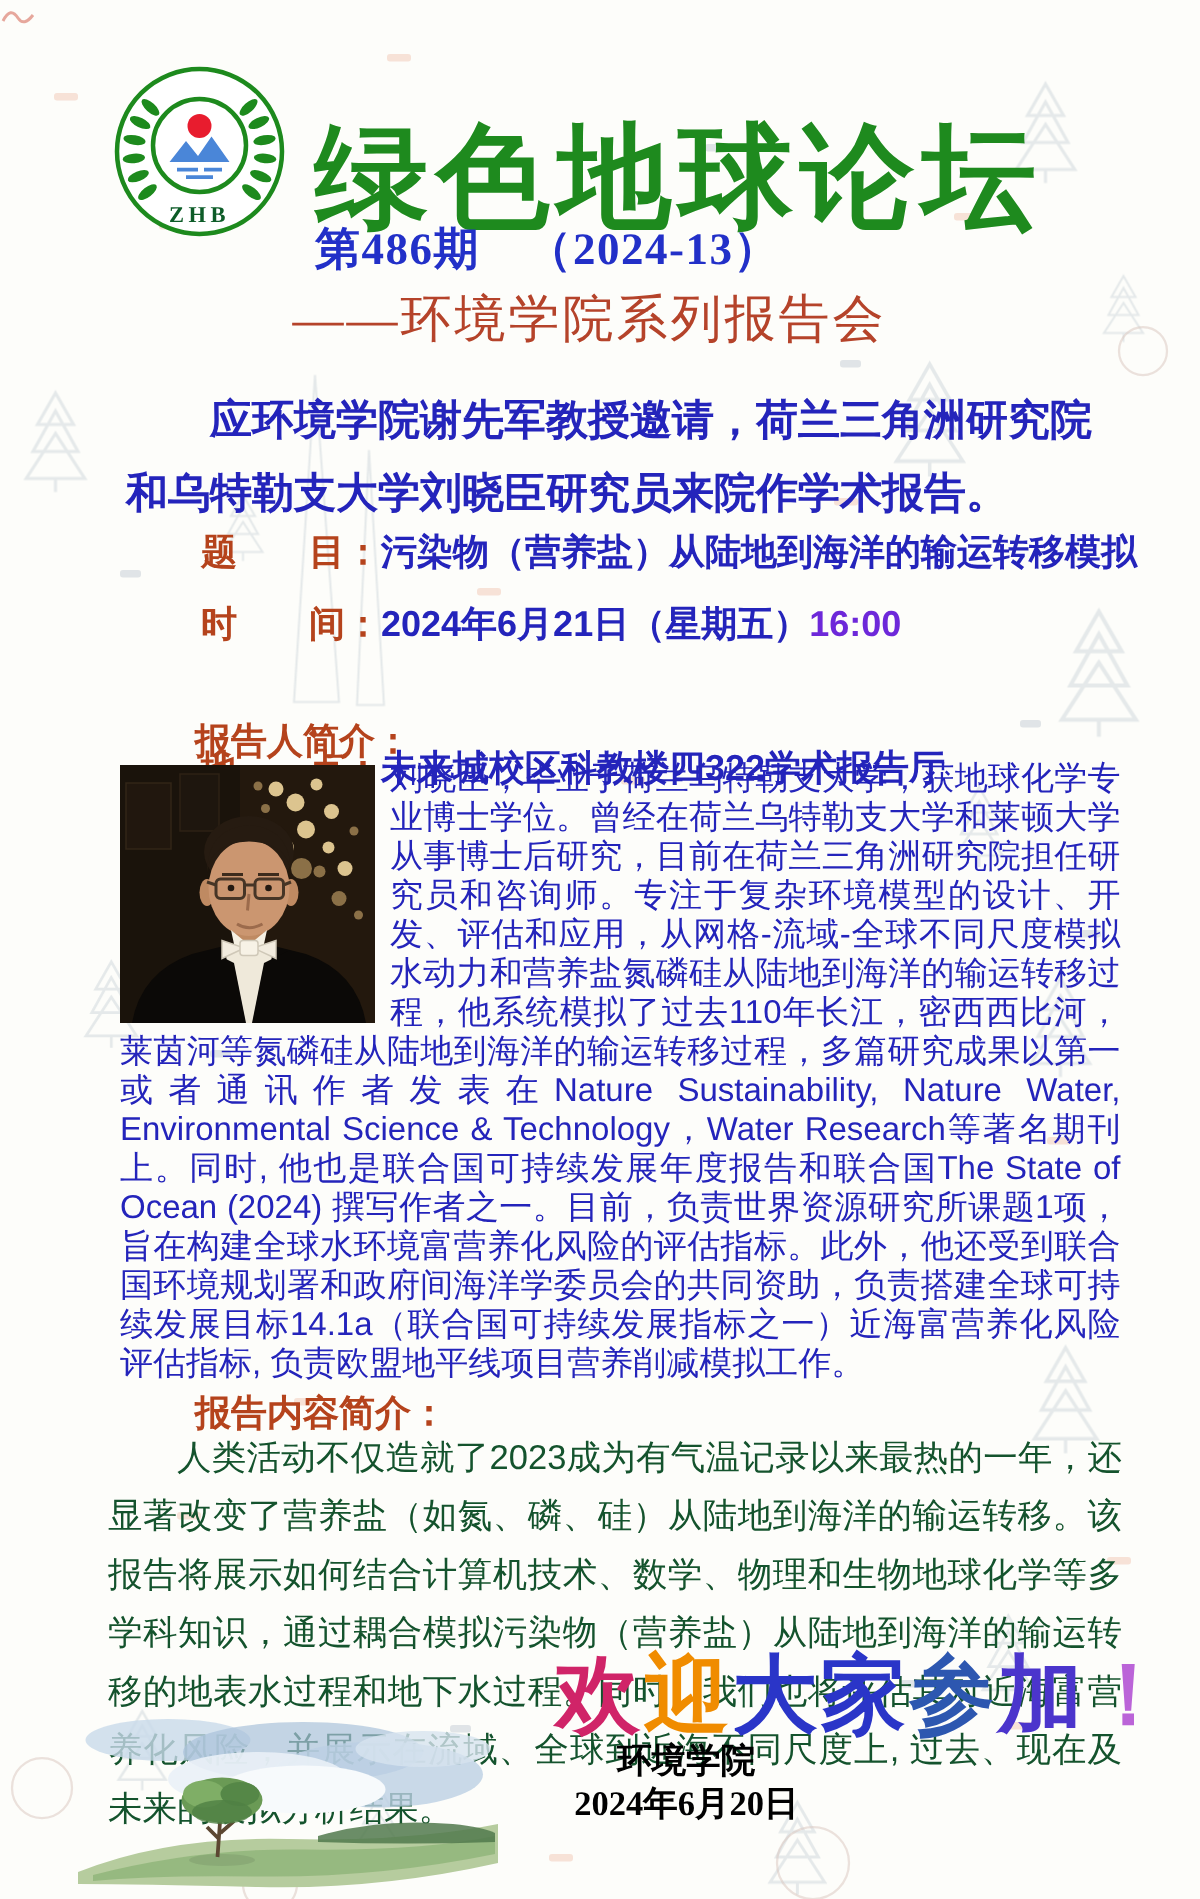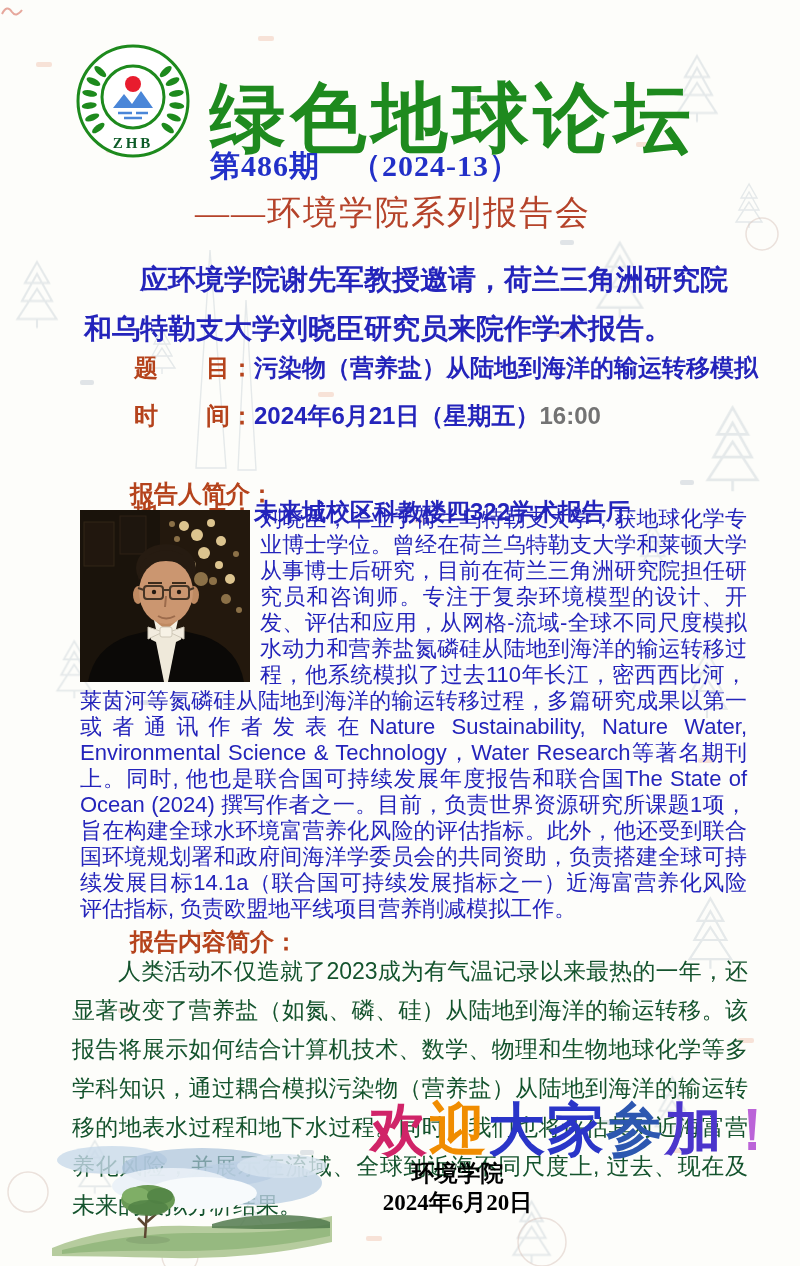--- a/index.html
+++ b/index.html
@@ -20,21 +20,21 @@
           font-size:34px;color:#b5432a;letter-spacing:2px;}
 
   .intro{left:84px;top:255px;width:668px;margin:0;text-indent:2em;
          font-size:28px;font-weight:bold;color:#2424bb;line-height:49px;}
 
   .row{left:134px;font-size:24px;font-weight:600;color:#2424bb;white-space:nowrap;}
   .row-topic{top:352px;}
   .row-time{top:400px;}
   .row-venue{top:448px;margin-top:48px;}
   .row .lbl{color:#b5431c;}
-  .hl{color:#737373;}
+  .hl{color:#6d28d9;}
 
   .sec-label{left:130px;font-size:24px;font-weight:600;color:#b5431c;}
   .speaker-label{top:478px;}
   .content-label{top:926px;}
 
   .bio{left:80px;top:506px;width:667px;font-size:22px;line-height:26px;
        color:#2424bb;text-align:justify;}
   .photo{float:left;width:170px;height:172px;margin:4px 10px 2px 0;}
 
   .content{left:72px;top:952px;width:676px;margin:0;text-indent:2em;

